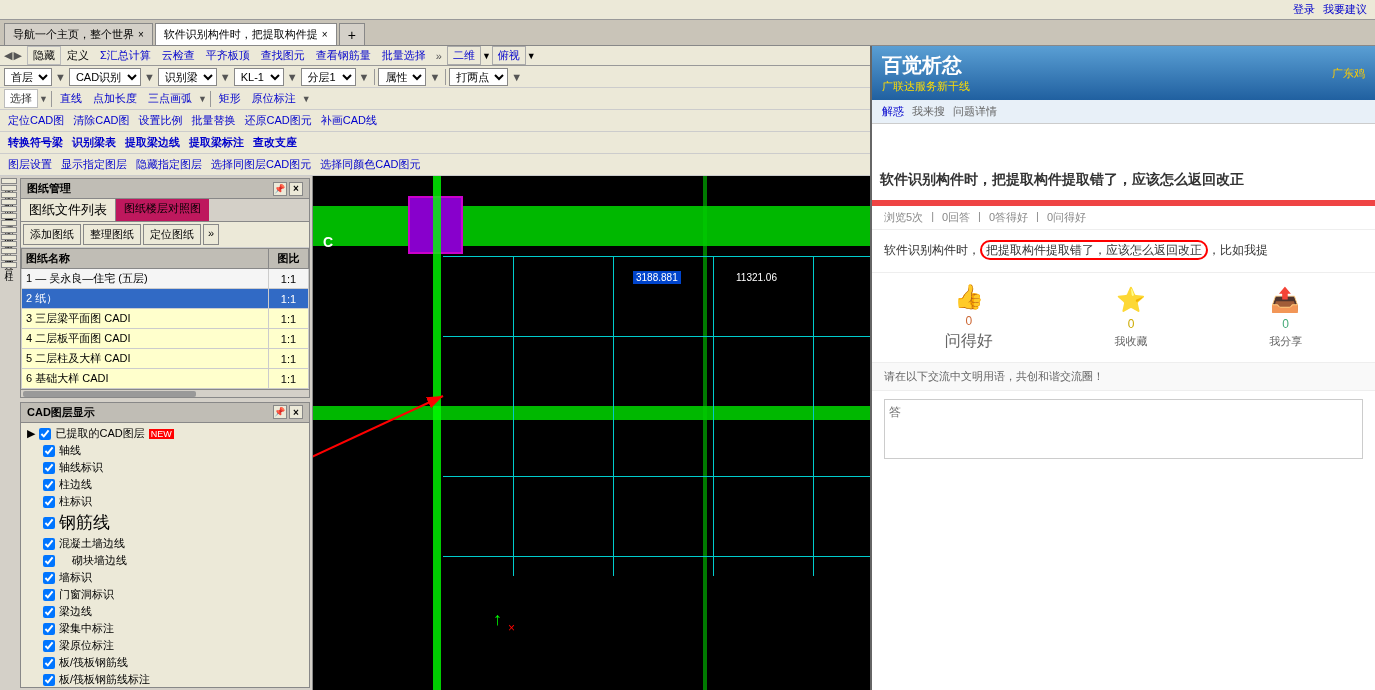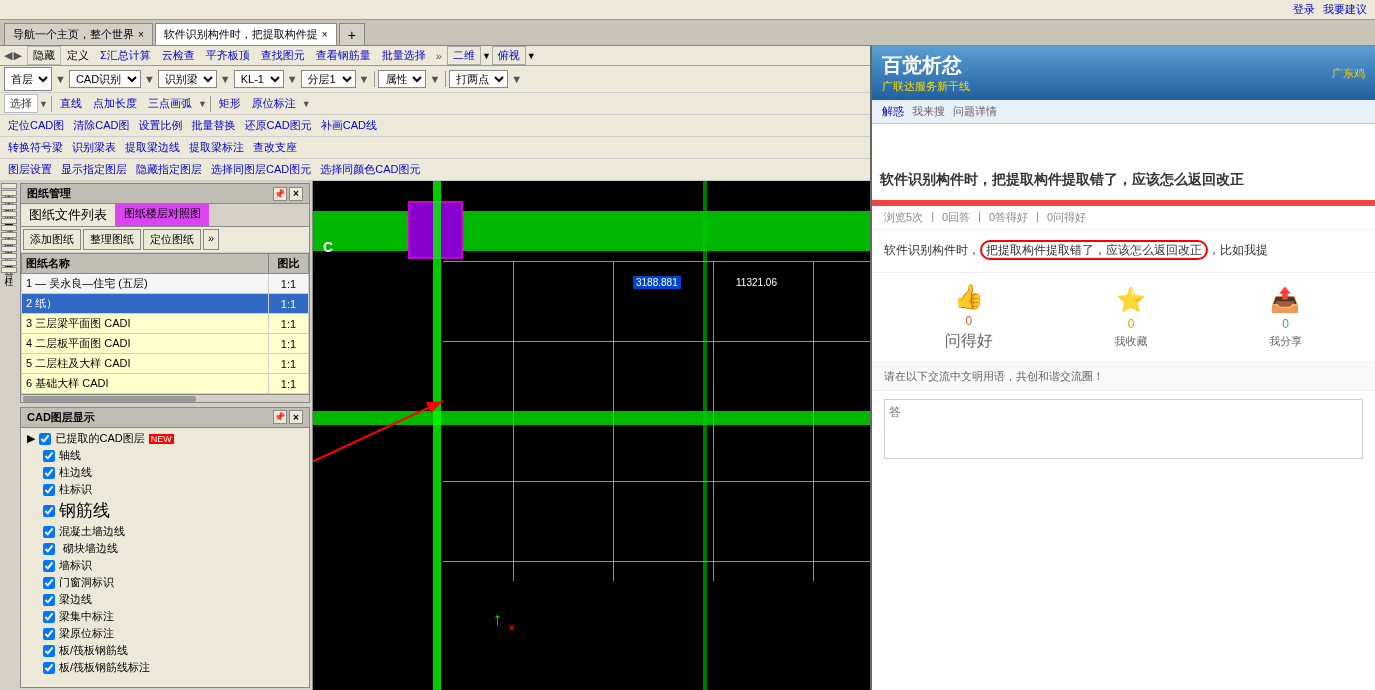--- a/index.html
+++ b/index.html
@@ -45,21 +45,21 @@
         <span style="cursor:pointer; color:#555; margin:0 4px;">»</span>
         <span style="padding:1px 5px; cursor:pointer; color:#0000cc; border:1px solid #aaa;">二维</span>
         <span style="font-size:9px; cursor:pointer;">▼</span>
         <span style="padding:1px 5px; cursor:pointer; color:#0000cc; border:1px solid #aaa;">俯视</span>
         <span style="font-size:9px; cursor:pointer;">▼</span>
       </div>
 
 
       <div style="background:#ece9d8; border-bottom:1px solid #ccc; display:flex; align-items:center; padding:1px 4px; min-height:22px; gap:1px; font-size:11px;">
 
-        <select style="font-size:11px; border:1px solid #888; background:#fff; height:24px; padding:0 2px;">
+        <select style="font-size:11px; border:1px solid #888; background:#fff; height:18px; padding:0 2px;">
           <option>首层</option>
         </select>
         <span style="padding:0 2px; color:#555;">▼</span>
         <select style="font-size:11px; border:1px solid #888; background:#fff; height:18px; padding:0 2px;">
           <option>CAD识别</option>
         </select>
         <span style="padding:0 2px; color:#555;">▼</span>
         <select style="font-size:11px; border:1px solid #888; background:#fff; height:18px; padding:0 2px;">
           <option>识别梁</option>
         </select>
@@ -100,21 +100,21 @@
 
       <div style="background:#ece9d8; border-bottom:1px solid #ccc; display:flex; align-items:center; padding:1px 4px; min-height:22px; gap:1px; font-size:11px; flex-wrap:wrap;">
         <span style="padding:1px 4px; cursor:pointer; color:#0000cc;">定位CAD图</span>
         <span style="padding:1px 4px; cursor:pointer; color:#0000cc;">清除CAD图</span>
         <span style="padding:1px 4px; cursor:pointer; color:#0000cc;">设置比例</span>
         <span style="padding:1px 4px; cursor:pointer; color:#0000cc;">批量替换</span>
         <span style="padding:1px 4px; cursor:pointer; color:#0000cc;">还原CAD图元</span>
         <span style="padding:1px 4px; cursor:pointer; color:#0000cc;">补画CAD线</span>
       </div>
 
-      <div style="background:#ece9d8; border-bottom:1px solid #ccc; display:flex; align-items:center; padding:1px 4px; min-height:22px; gap:1px; font-size:11px; flex-wrap:wrap;">
+      <div style="background:#ece9d8; border-bottom:1px solid #ccc; display:flex; align-items:center; padding:1px 4px; min-height:22px; gap:1px; font-size:11px; flex-wrap:wrap;font-weight:bold;">
         <span style="padding:1px 4px; cursor:pointer; color:#0000cc;">转换符号梁</span>
         <span style="padding:1px 4px; cursor:pointer; color:#0000cc;">识别梁表</span>
         <span style="padding:1px 4px; cursor:pointer; color:#0000cc;">提取梁边线</span>
         <span style="padding:1px 4px; cursor:pointer; color:#0000cc;">提取梁标注</span>
         <span style="padding:1px 4px; cursor:pointer; color:#0000cc;">查改支座</span>
       </div>
 
       <div style="background:#ece9d8; border-bottom:1px solid #ccc; display:flex; align-items:center; padding:1px 4px; min-height:22px; gap:1px; font-size:11px; flex-wrap:wrap;">
         <span style="padding:1px 4px; cursor:pointer; color:#0000cc;">图层设置</span>
         <span style="padding:1px 4px; cursor:pointer; color:#0000cc;">显示指定图层</span>
@@ -147,21 +147,21 @@
             <div style="background:#c0bdb5; padding:2px 6px; font-size:11px; font-weight:bold; display:flex; align-items:center; justify-content:space-between; border-bottom:1px solid #888;">
               <span>图纸管理</span>
               <div style="display:flex; gap:2px;">
                 <span style="width:14px; height:14px; background:#ece9d8; border:1px solid #888; cursor:pointer; font-size:9px; display:flex; align-items:center; justify-content:center;">📌</span>
                 <span style="width:14px; height:14px; background:#ece9d8; border:1px solid #888; cursor:pointer; font-size:10px; display:flex; align-items:center; justify-content:center;">×</span>
               </div>
             </div>
 
             <div style="display:flex; background:#d4d0c8; border-bottom:1px solid #888;">
               <div style="padding:2px 8px; font-size:13px; cursor:pointer; border-right:1px solid #888; background:#ece9d8;">图纸文件列表</div>
-              <div style="padding:2px 8px; font-size:11px; cursor:pointer; background:#d946ef;">图纸楼层对照图</div>
+              <div style="padding:2px 8px; font-size:11px; cursor:pointer; background:#be185d;">图纸楼层对照图</div>
             </div>
 
             <div style="display:flex; gap:2px; padding:2px; background:#ece9d8; border-bottom:1px solid #ccc;">
               <button style="font-size:11px; border:1px solid #888; padding:2px 6px; cursor:pointer; background:#ece9d8;">添加图纸</button>
               <button style="font-size:11px; border:1px solid #888; padding:2px 6px; cursor:pointer; background:#ece9d8;">整理图纸</button>
               <button style="font-size:11px; border:1px solid #888; padding:2px 6px; cursor:pointer; background:#ece9d8;">定位图纸</button>
               <span style="padding:2px 4px; cursor:pointer; font-size:11px; border:1px solid #888; background:#ece9d8;">»</span>
             </div>
 
             <table style="width:100%; border-collapse:collapse; font-size:11px;">
@@ -220,35 +220,39 @@
                 <span>已提取的CAD图层</span>
                 <span style="background:#ff0000; color:white; font-size:9px; padding:0 2px;">NEW</span>
               </div>
               <div id="layer-items-container" style="padding-left:16px;">
                   <div style="display: flex; align-items: center; gap: 4px; padding: 1px 4px; font-size: 11px; cursor: pointer;">
                     <input type="checkbox" checked="" style="width: 12px; height: 12px;">
                     <span style="font-size: 11px;">轴线</span>
                   </div>
                   <div style="display: flex; align-items: center; gap: 4px; padding: 1px 4px; font-size: 11px; cursor: pointer;">
                     <input type="checkbox" checked="" style="width: 12px; height: 12px;">
+                    <span style="font-size: 11px;">轴线标识</span>
+                  </div>
+                  <div style="display: flex; align-items: center; gap: 4px; padding: 1px 4px; font-size: 11px; cursor: pointer;">
+                    <input type="checkbox" checked="" style="width: 12px; height: 12px;">
                     <span style="font-size: 11px;">柱边线</span>
                   </div>
                   <div style="display: flex; align-items: center; gap: 4px; padding: 1px 4px; font-size: 11px; cursor: pointer;">
                     <input type="checkbox" checked="" style="width: 12px; height: 12px;">
                     <span style="font-size: 11px;">柱标识</span>
                   </div>
                   <div style="display: flex; align-items: center; gap: 4px; padding: 1px 4px; font-size: 11px; cursor: pointer;">
                     <input type="checkbox" checked="" style="width: 12px; height: 12px;">
                     <span style="font-size: 17px;">钢筋线</span>
                   </div>
                   <div style="display: flex; align-items: center; gap: 4px; padding: 1px 4px; font-size: 11px; cursor: pointer;">
                     <input type="checkbox" checked="" style="width: 12px; height: 12px;">
                     <span style="font-size: 11px;">混凝土墙边线</span>
                   </div>
-                  <div style="display: flex; align-items: center; gap: 8px; padding: 1px 4px; font-size: 11px; cursor: pointer;">
+                  <div style="display: flex; align-items: center; gap: 17px; padding: 1px 4px; font-size: 11px; cursor: pointer;">
                     <input type="checkbox" checked="" style="width: 12px; height: 12px;">
                     <span style="font-size: 11px;">砌块墙边线</span>
                   </div>
                   <div style="display: flex; align-items: center; gap: 4px; padding: 1px 4px; font-size: 11px; cursor: pointer;">
                     <input type="checkbox" checked="" style="width: 12px; height: 12px;">
                     <span style="font-size: 11px;">墙标识</span>
                   </div>
                   <div style="display: flex; align-items: center; gap: 4px; padding: 1px 4px; font-size: 11px; cursor: pointer;">
                     <input type="checkbox" checked="" style="width: 12px; height: 12px;">
                     <span style="font-size: 11px;">门窗洞标识</span>

